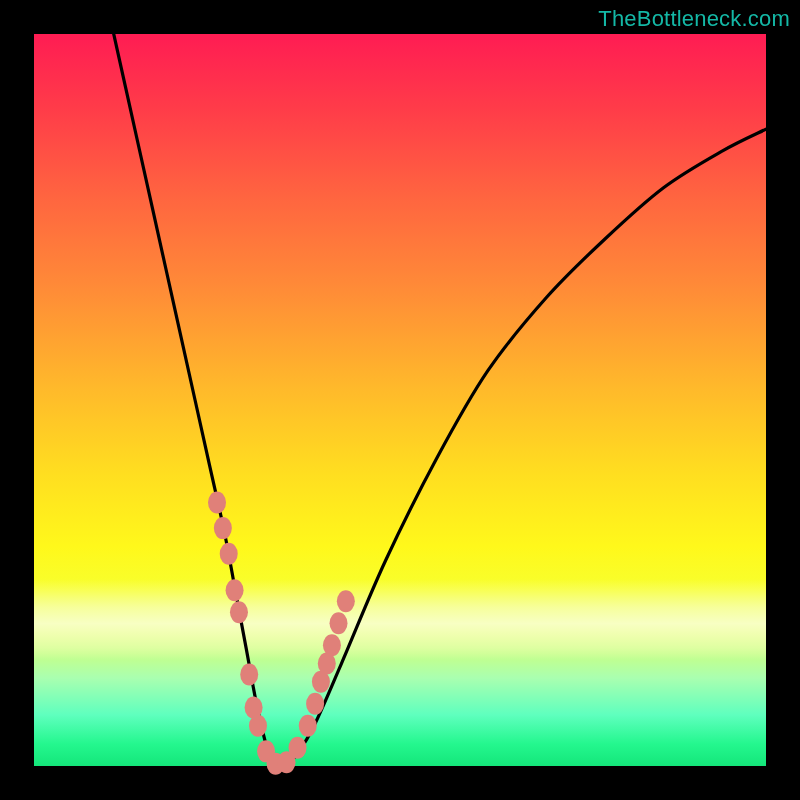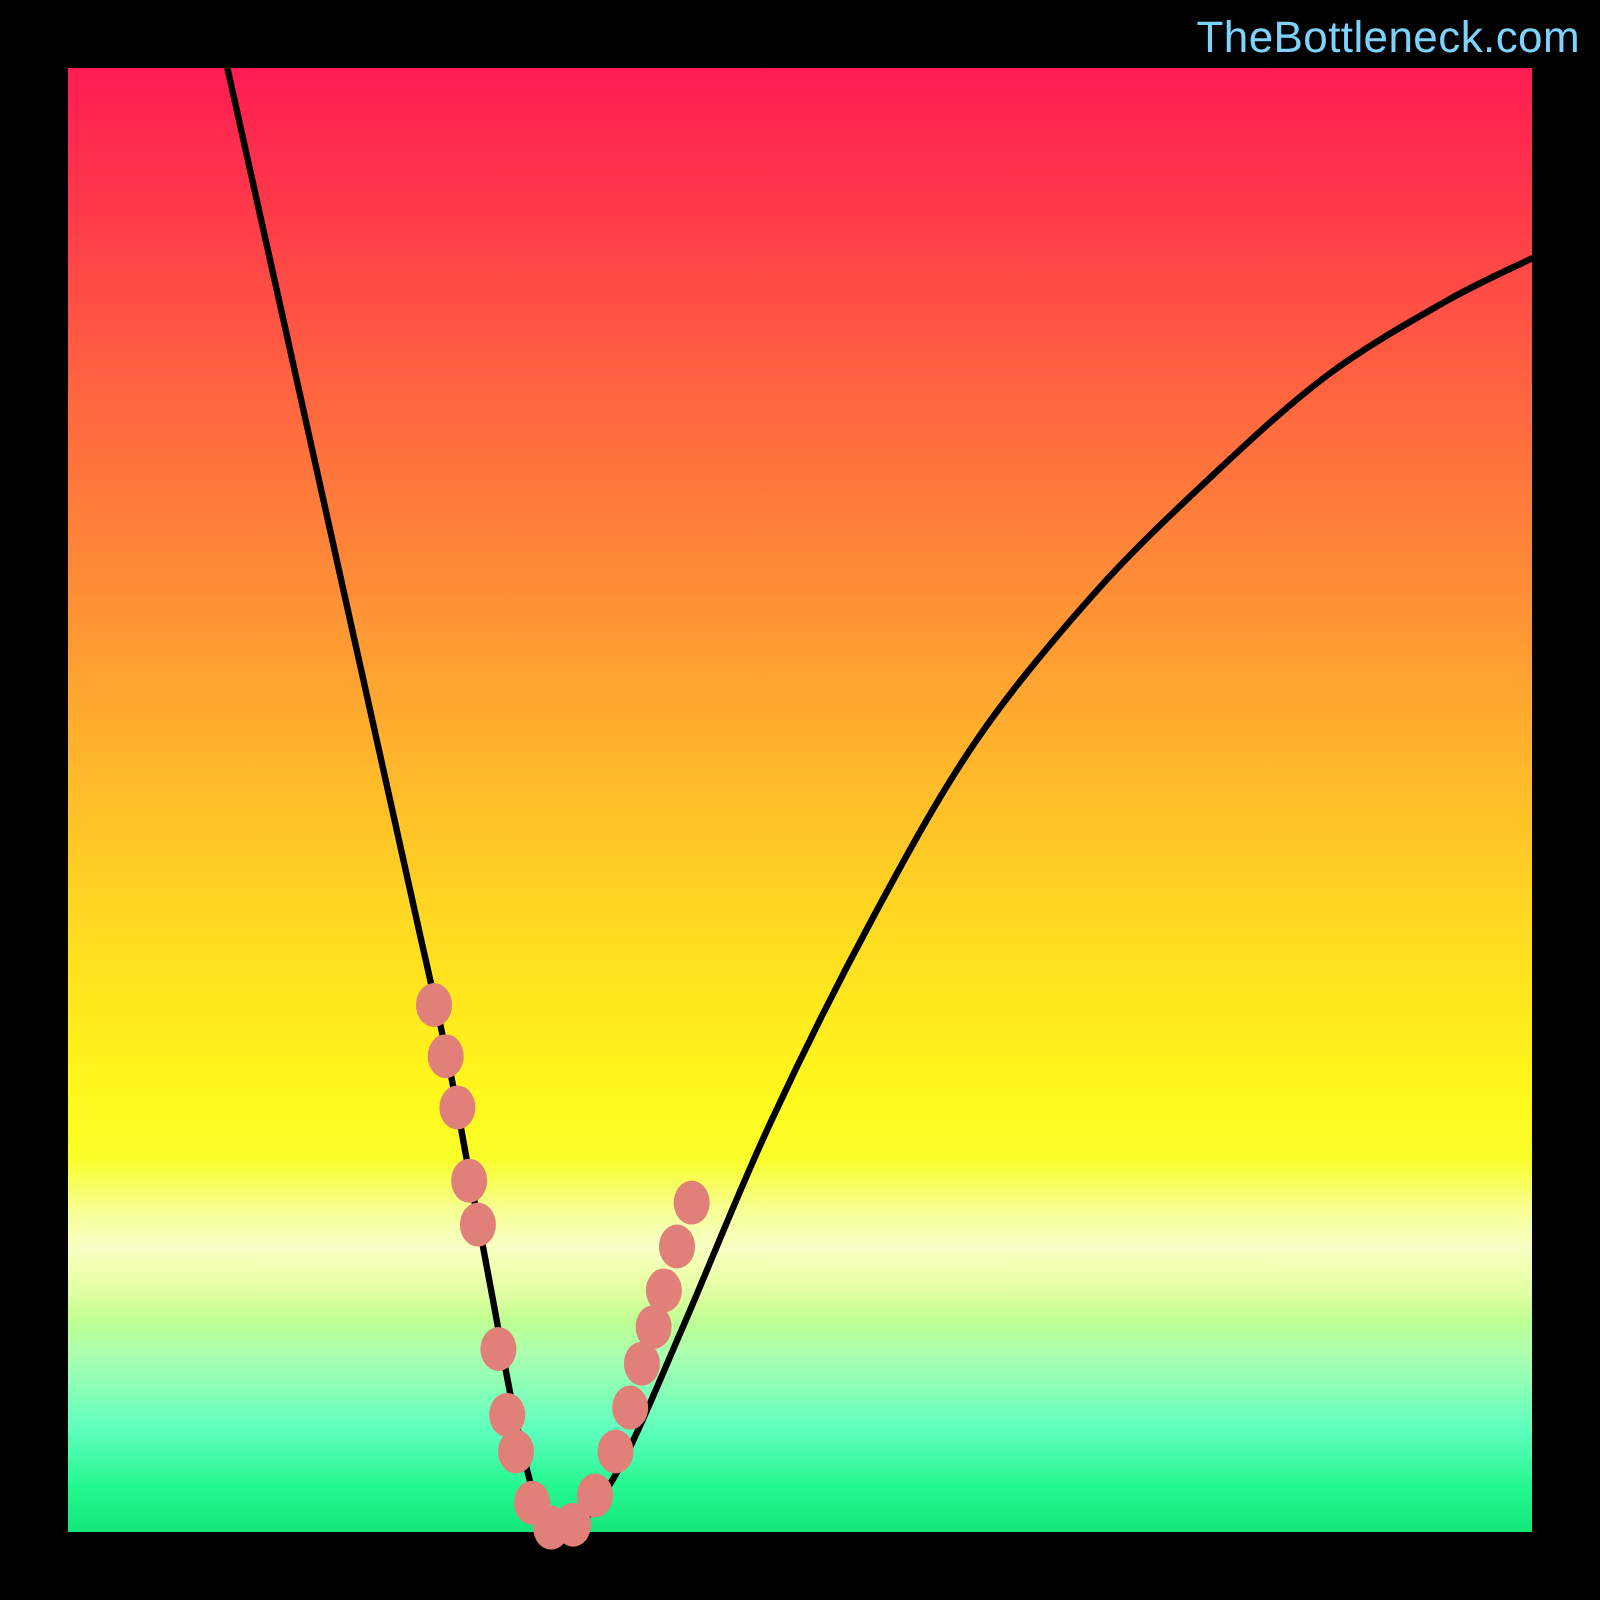--- a/index.html
+++ b/index.html
@@ -57,21 +57,21 @@
       rgba(255,255,230,0.75) 55%,
       rgba(255,255,225,0.35) 85%,
       rgba(255,255,220,0) 100%
     );
     pointer-events: none;
   }
   .watermark {
     position: absolute;
     top: 6px;
     right: 10px;
-    color: #7dd3fc;
+    color: #14b8a6;
     font-size: 22px;
     font-weight: 500;
     letter-spacing: 0.2px;
     user-select: none;
   }
   svg.curve {
     position: absolute;
     left: 0;
     top: 0;
     width: 732px;

